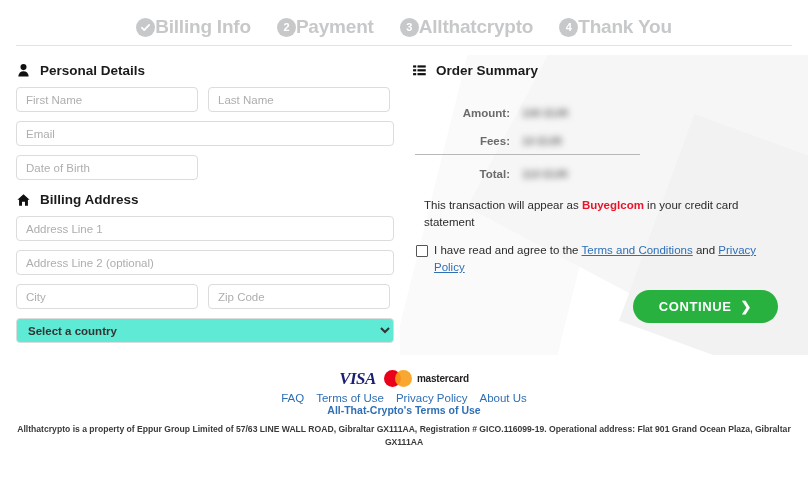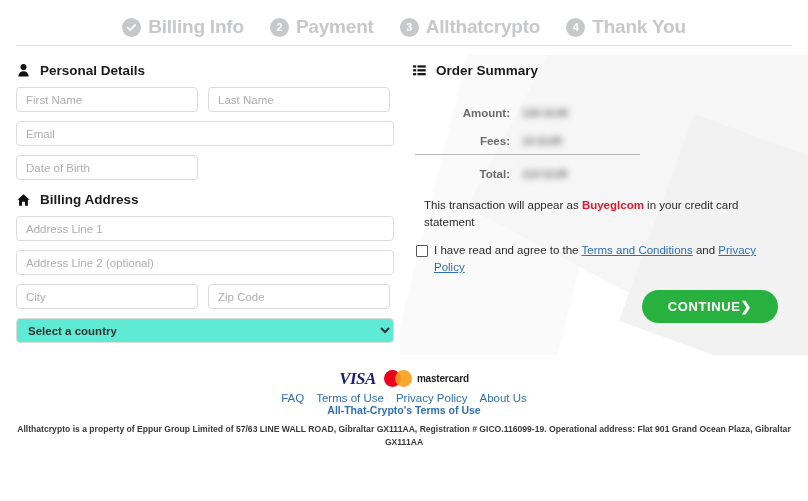--- a/index.html
+++ b/index.html
@@ -54,21 +54,20 @@
     height: 46px;
     display: flex;
     align-items: center;
     justify-content: center;
     gap: 26px;
     padding-top: 4px;
   }
   .step {
     display: flex;
     align-items: center;
-    gap: 7px;
     color: #c6c8ca;
     font-size: 19px;
     font-weight: bold;
     letter-spacing: -0.2px;
     white-space: nowrap;
   }
   .step-badge {
     width: 19px;
     height: 19px;
     border-radius: 50%;
@@ -222,20 +221,21 @@
     border: none;
     border-radius: 22px;
     height: 33px;
     padding: 0 26px;
     font-family: "Liberation Sans", sans-serif;
     font-size: 13px;
     font-weight: bold;
     letter-spacing: 0.6px;
     display: flex;
     align-items: center;
+    gap: 9px;
     cursor: pointer;
   }
   .cta .chev { font-size: 13px; }
 
   
   .footer {
     position: absolute;
     left: 0; right: 0;
     top: 370px;
     text-align: center;

